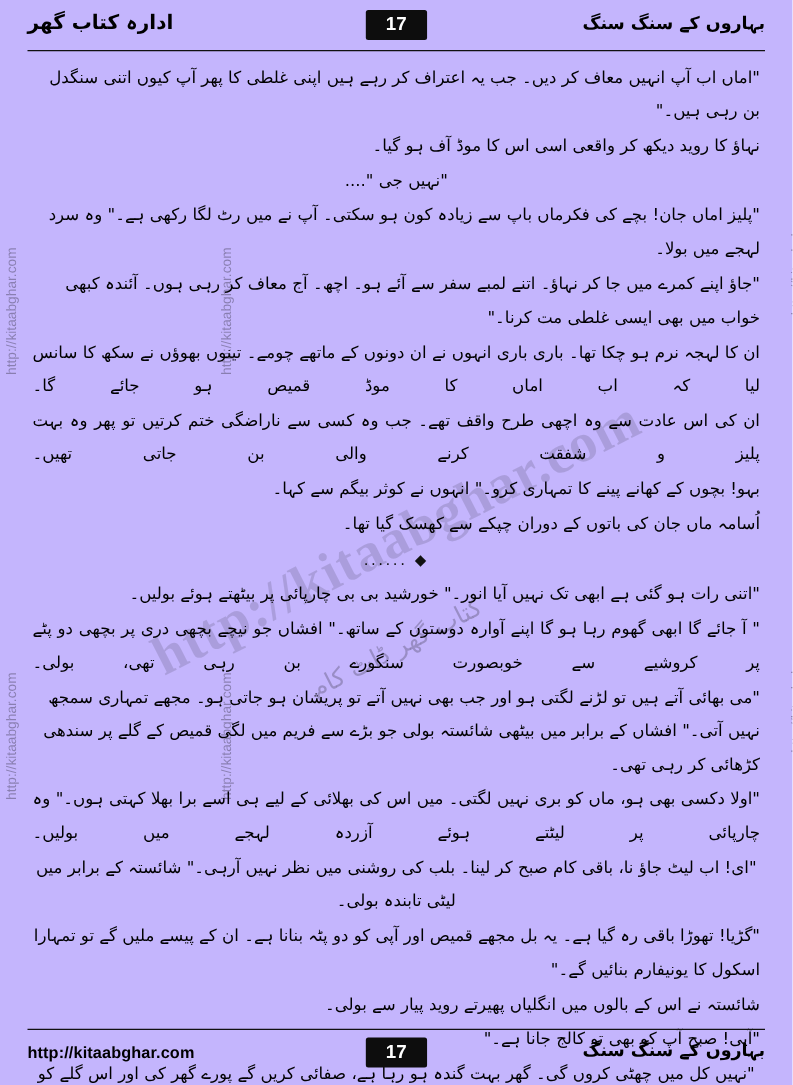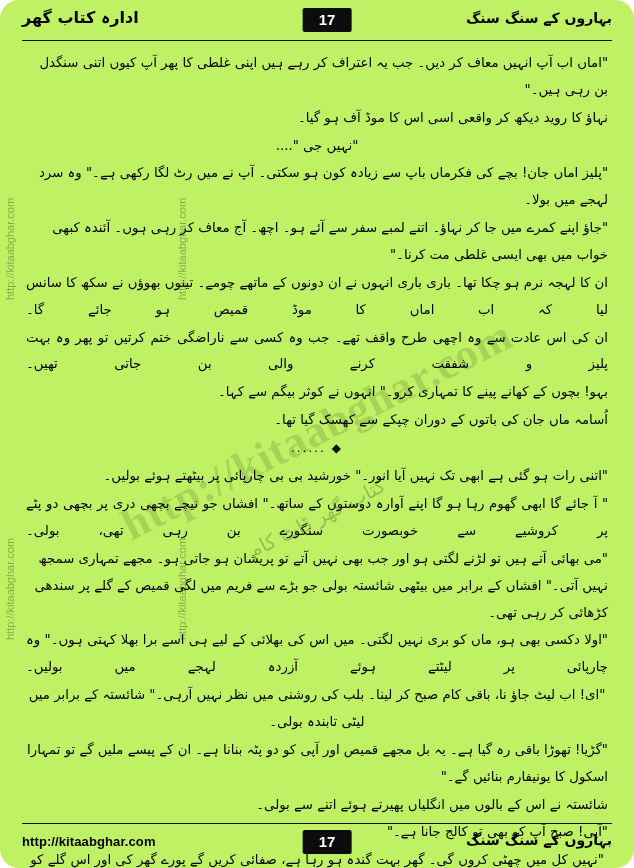--- a/index.html
+++ b/index.html
@@ -12,22 +12,21 @@
     height: 868px;
     position: relative;
     font-family: "DejaVu Sans", sans-serif;
     color: #000;
     overflow: hidden;
   }
 
   .page {
     position: absolute;
     inset: 0;
-    background: #bef264;
-    border-radius: 19px;
+    background: #c4b5fd;
   }
 
   
   .header {
     position: absolute;
     top: 8px;
     left: 22px;
     right: 22px;
     height: 30px;
   }
@@ -53,21 +52,20 @@
     left: 50%;
     transform: translateX(-50%);
     top: 0;
     background: #0d0d0d;
     color: #ffffff;
     font-size: 15px;
     font-weight: bold;
     padding: 3px 16px 4px 16px;
     border-radius: 2px;
     font-family: "Liberation Sans", sans-serif;
-    margin-left: 10px;
   }
   .rule {
     position: absolute;
     left: 22px;
     right: 22px;
     height: 1px;
     background: #111;
   }
   .rule-top { top: 40px; }
   .rule-bottom { bottom: 44px; }
@@ -196,21 +194,21 @@
     <p class="para right">اُسامہ ماں جان کی باتوں کے دوران چپکے سے کھسک گیا تھا۔</p>
 
     <div class="divider">◆ ......</div>
 
     <p class="para right">"اتنی رات ہو گئی ہے ابھی تک نہیں آیا انور۔" خورشید بی بی چارپائی پر بیٹھتے ہوئے بولیں۔</p>
     <p class="para">" آ جائے گا ابھی گھوم رہا ہو گا اپنے آوارہ دوستوں کے ساتھ۔" افشاں جو نیچے بچھی دری پر بچھی دو پٹے پر کروشیے سے خوبصورت سنگورے بن رہی تھی، بولی۔</p>
     <p class="para right">"می بھائی آتے ہیں تو لڑنے لگتی ہو اور جب بھی نہیں آتے تو پریشان ہو جاتی ہو۔ مجھے تمہاری سمجھ نہیں آتی۔" افشاں کے برابر میں بیٹھی شائستہ بولی جو بڑے سے فریم میں لگی قمیص کے گلے پر سندھی کڑھائی کر رہی تھی۔</p>
     <p class="para">"اولا دکسی بھی ہو، ماں کو بری نہیں لگتی۔ میں اس کی بھلائی کے لیے ہی اسے برا بھلا کہتی ہوں۔" وہ چارپائی پر لیٹتے ہوئے آزردہ لہجے میں بولیں۔</p>
     <p class="para center">"ای! اب لیٹ جاؤ نا، باقی کام صبح کر لینا۔ بلب کی روشنی میں نظر نہیں آرہی۔" شائستہ کے برابر میں لیٹی تابندہ بولی۔</p>
     <p class="para right">"گڑیا! تھوڑا باقی رہ گیا ہے۔ یہ بل مجھے قمیص اور آپی کو دو پٹہ بنانا ہے۔ ان کے پیسے ملیں گے تو تمہارا اسکول کا یونیفارم بنائیں گے۔"</p>
-    <p class="para right">شائستہ نے اس کے بالوں میں انگلیاں پھیرتے ہوئے اتنے سے بولی۔</p>
+    <p class="para right">شائستہ نے اس کے بالوں میں انگلیاں پھیرتے روید پیار سے بولی۔</p>
     <p class="para right">"آپی! صبح آپ کو بھی تو کالج جانا ہے۔"</p>
     <p class="para center">"نہیں کل میں چھٹی کروں گی۔ گھر بہت گندہ ہو رہا ہے، صفائی کریں گے پورے گھر کی اور اس گلے کو بھی مکمل کروں گی۔"</p>
 
   </div>
 
   <div class="wm wm-vert-l1">http://kitaabghar.com</div>
   <div class="wm wm-vert-l2">http://kitaabghar.com</div>
   <div class="wm wm-vert-l3">http://kitaabghar.com</div>
   <div class="wm wm-vert-l4">http://kitaabghar.com</div>
   <div class="wm wm-vert-r1">http://kitaabghar.com</div>

